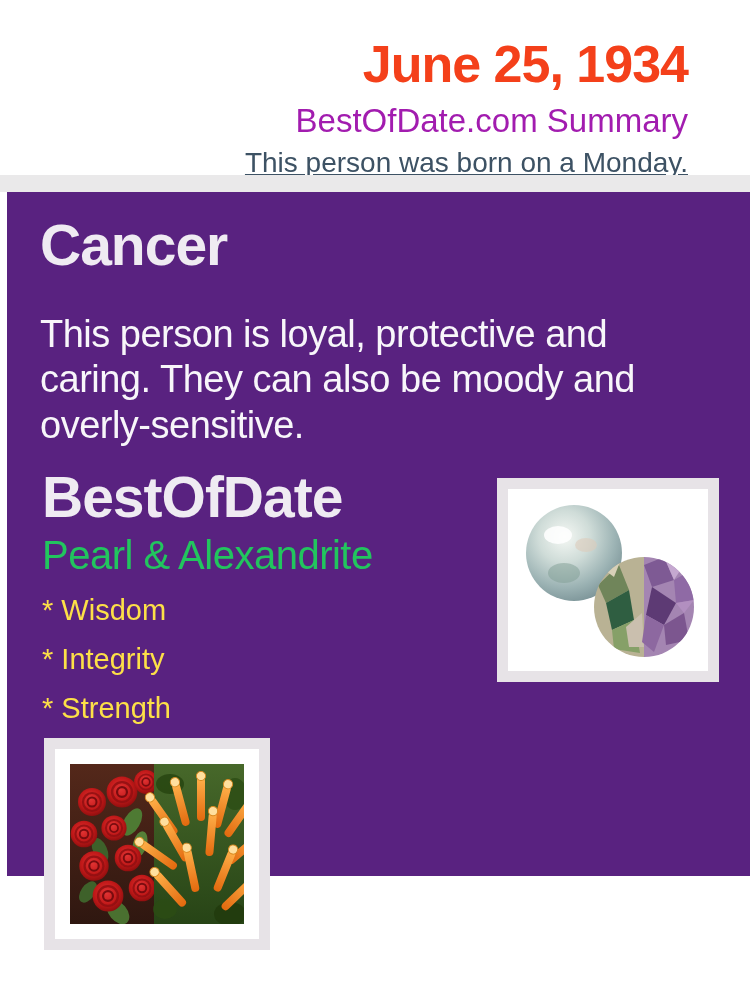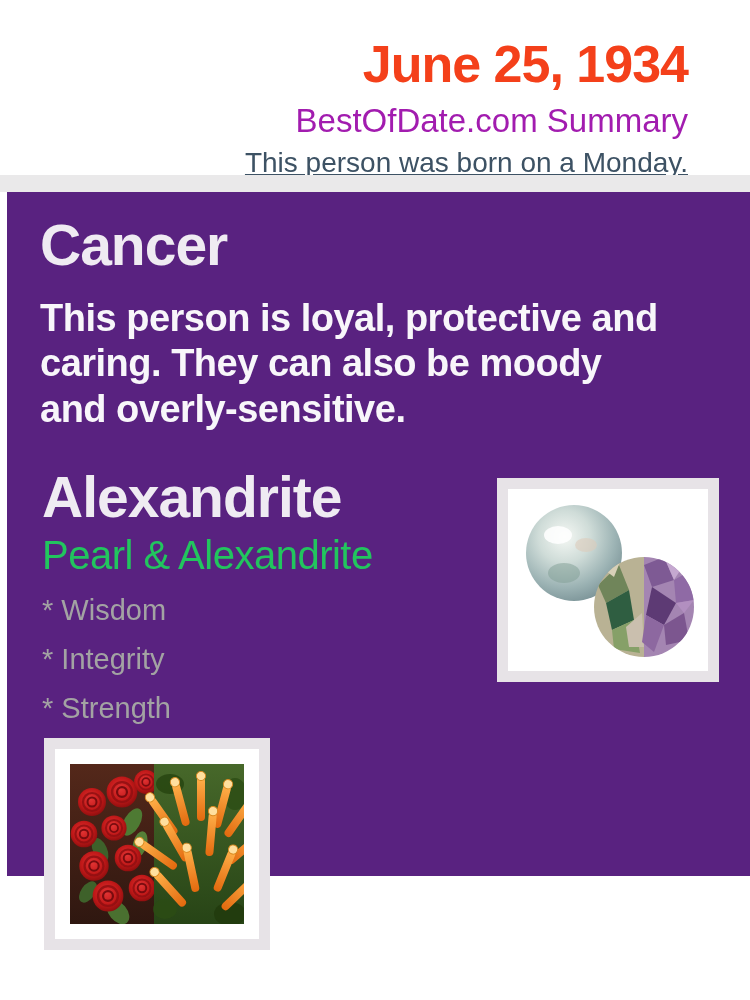--- a/index.html
+++ b/index.html
@@ -30,25 +30,25 @@
   .panel {
     position:absolute; top:192px; left:7px; width:750px; height:684px;
     background:var(--panel-purple,#592280); color:#F8F6FA;
   }
   .section { position:absolute; }
   h2.big {
     font-size:57px; font-weight:bold; color:#EFEBF2; letter-spacing:-1px; line-height:1.05;
   }
   .sub-names { font-size:40px; color:#22c55e; margin-top:5px; letter-spacing:-0.5px; }
   .traits { list-style:none; margin-top:16px; }
-  .traits li { font-size:29px; color:#a3a3a3; margin-bottom:16px; }
+  .traits li { font-size:29px; color:#fde047; margin-bottom:16px; }
   .zodiac { left:33px; top:24px; width:660px; }
   .zodiac-desc {
-    margin-top:20px; font-size:38px; line-height:1.2; color:#F8F6FA;
-    max-width:625px; letter-spacing:-0.5px;font-weight:bold;
+    margin-top:36px; font-size:38px; line-height:1.2; color:#F8F6FA;
+    max-width:625px; letter-spacing:-0.5px;
   }
   .birthstone-text { left:35px; top:276px; width:450px; }
   .flower-text { left:285px; top:550px; width:440px; }
   
   .photo-frame {
     position:absolute; background:#ffffff; border:11px solid #E7E3E7;
   }
   .gem-frame { left:490px; top:286px; width:222px; height:204px; padding:6px; }
   .flower-frame { left:37px; top:546px; width:226px; height:212px; padding:15px; }
   .photo-frame svg { display:block; width:100%; height:100%; }
@@ -67,21 +67,21 @@
   <div class="divider"></div>
 
   <main class="panel">
 
     <section class="section zodiac">
       <h2 class="big">Cancer</h2>
       <p class="zodiac-desc">This person is loyal, protective and caring. They can also be moody and overly-sensitive.</p>
     </section>
 
     <section class="section birthstone-text">
-      <h2 class="big">Alexandrite</h2>
+      <h2 class="big">BestOfDate</h2>
       <div class="sub-names">Pearl &amp; Alexandrite</div>
       <ul class="traits">
         <li>* Wisdom</li>
         <li>* Integrity</li>
         <li>* Strength</li>
       </ul>
     </section>
 
     <figure class="photo-frame gem-frame">
       <svg viewBox="0 0 188 170" preserveAspectRatio="xMidYMid meet">

